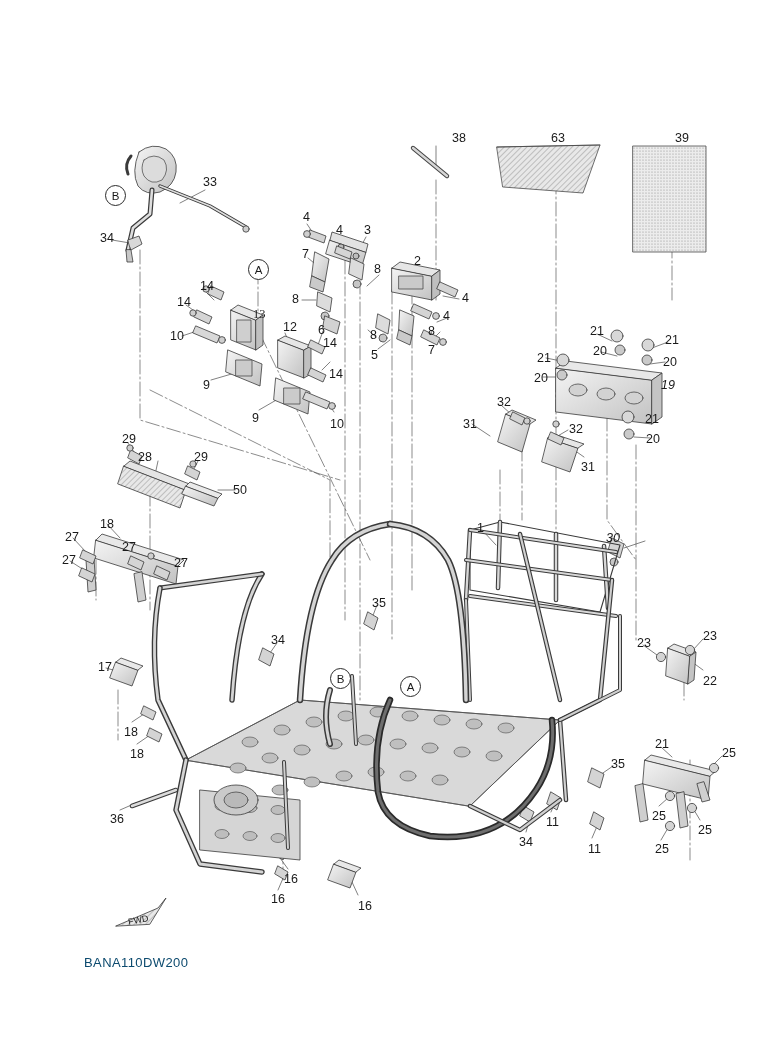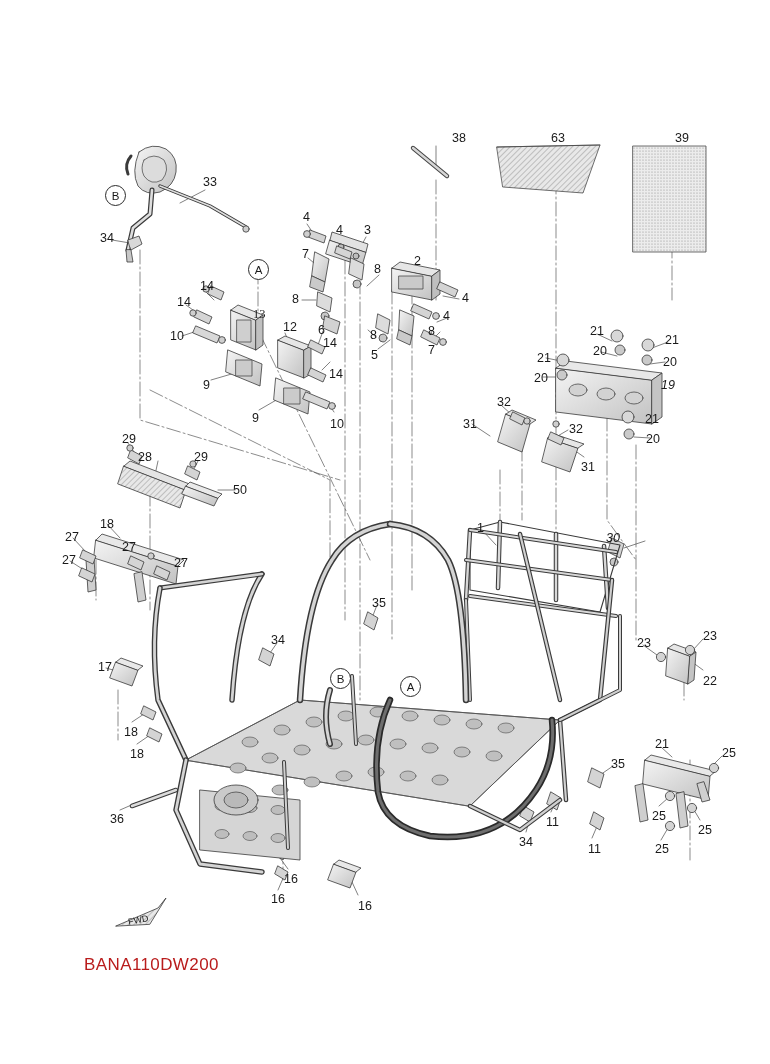--- a/index.html
+++ b/index.html
@@ -45,23 +45,23 @@
     display: flex;
     align-items: center;
     justify-content: center;
     background: #ffffff;
     font-family: "Liberation Sans", sans-serif;
   }
   #part-code {
     position: absolute;
     left: 84px;
     top: 955px;
-    font-size: 17px;
+    font-size: 13px;
     letter-spacing: 0.4px;
-    color: #b91c1c;
+    color: #0c4a6e;
   }
   #fwd-text {
     position: absolute;
     left: 128px;
     top: 915px;
     font-size: 9px;
     color: #1a1a1a;
     transform: rotate(-11deg);
   }
 </style>

